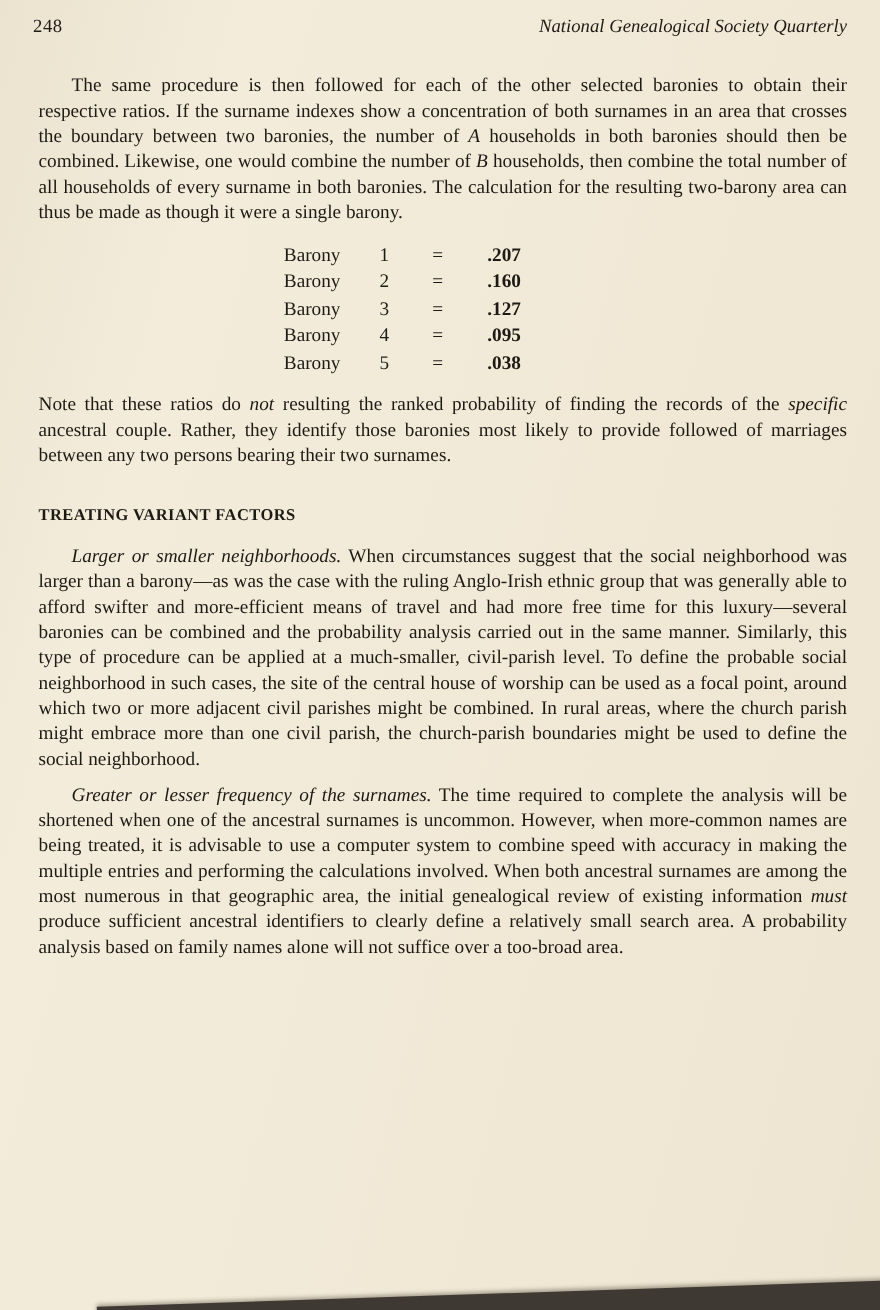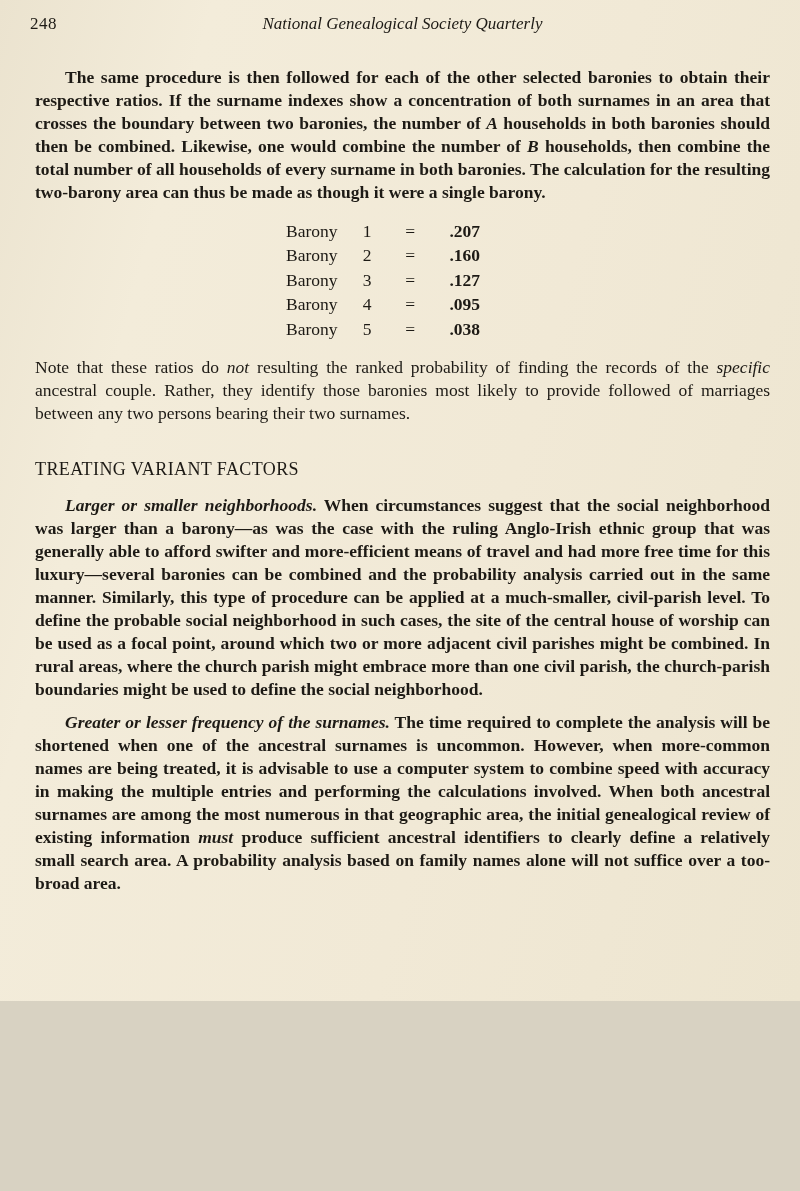--- a/index.html
+++ b/index.html
@@ -2,67 +2,67 @@
 <html><head>
 <meta charset="utf-8">
 <style>
   * { margin: 0; padding: 0; box-sizing: border-box; }
   html, body { width: 800px; }
   body { background: #d8d2c2; }
 
   .page {
     position: relative;
     width: 800px;
-    height: 1001px;
+    height: 1191px;
     overflow: hidden;
     background: linear-gradient(105deg, #ebe3cf 0%, #f3ecda 20%, #f1e9d6 60%, #ede5d0 100%);
     color: #1d1a15;
     font-family: "Liberation Serif", "DejaVu Serif", serif;
     padding: 14px 30px 0 35px;
   }
 
   .page-header {
     position: relative;
     height: 28px;
     margin-bottom: 24px;
     font-size: 17px;
   }
   .page-num { position: absolute; left: -5px; top: 0; letter-spacing: 0.5px; }
   .journal-title {
     position: absolute; left: 0; right: 0; top: 0;
-    text-align: center; font-style: italic;
+    text-align: right; font-style: italic;
   }
 
   .page-body {
     font-size: 17.5px;
     line-height: 23px;
     text-align: justify;
   }
   p.para { margin-top: 10px; }
-  p.indent { text-indent: 30px; font-weight: bold; }
+  p.indent { text-indent: 30px; }
   .it { font-style: italic; }
 
   .ratio-table {
     margin: 15px 0 15px 223px;
     width: 240px;
     font-size: 17.5px;
     line-height: 24.4px;
     text-align: left;
   }
   .trow { display: flex; }
-  .tcell.c0 { width: 87px; margin-left: 28px; }
+  .tcell.c0 { width: 87px; }
   .tcell.c1 { width: 48px; }
   .tcell.c2 { width: 50px; }
   .tcell.c3 { width: 55px; font-weight: bold; }
 
   .section-heading {
     margin-top: 33px;
     margin-bottom: 13px;
-    font-size: 18px;
-    font-weight: normal;
+    font-size: 15px;
+    font-weight: bold;
     letter-spacing: 0.4px;
     text-align: left;
   }
 
   .scan-edge {
     position: absolute;
     left: 88px;
     top: 1188px;
     width: 780px;
     height: 45px;

